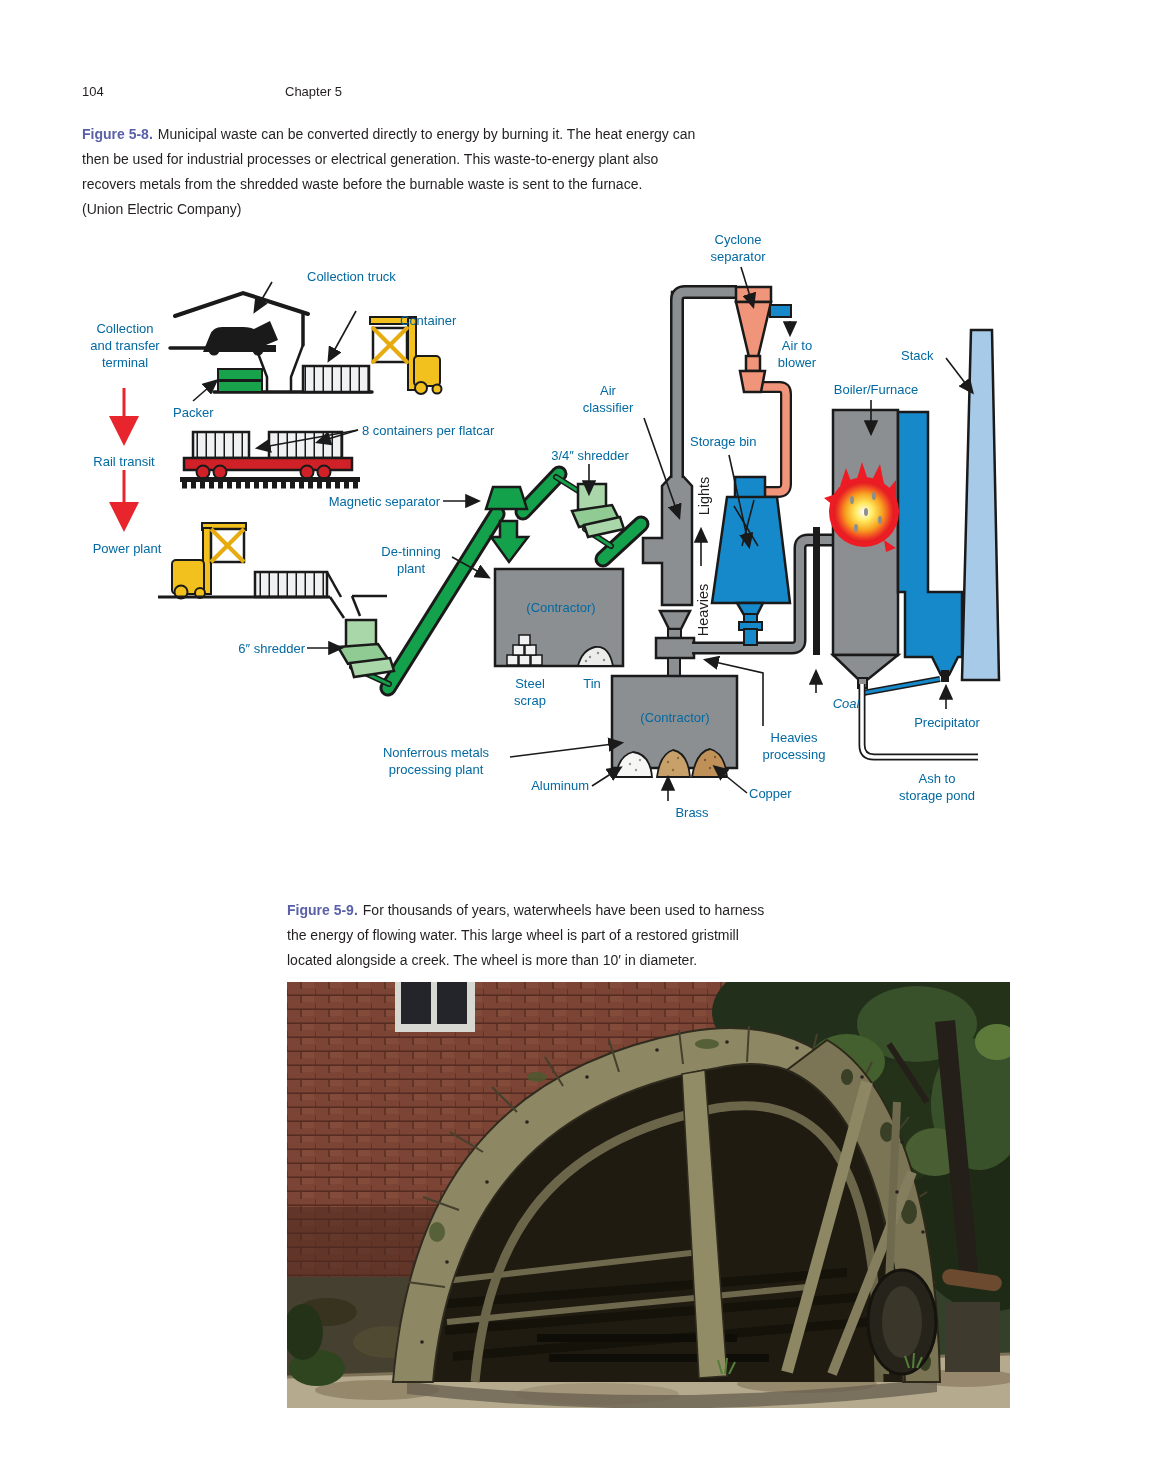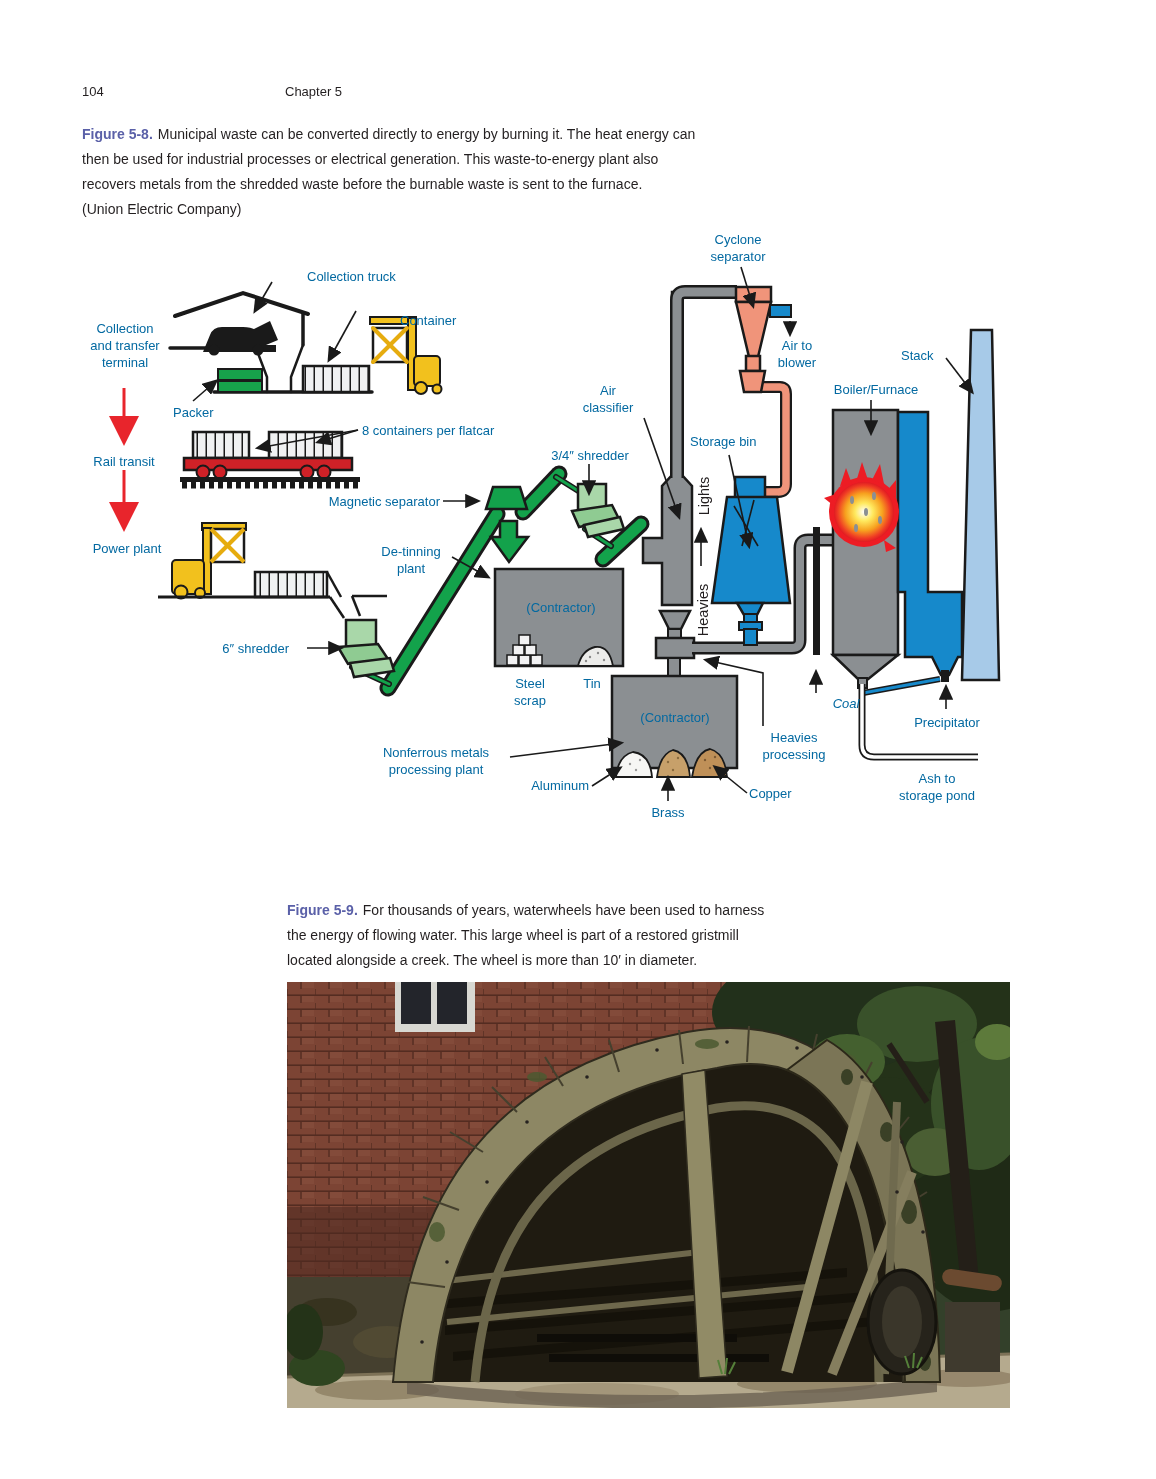--- a/index.html
+++ b/index.html
@@ -290,21 +290,21 @@
 terminal</div>
 <div class="lbl" style="left:283px;top:268px;margin-left:24px;">Collection truck</div>
 <div class="lbl" style="left:352px;top:312px;margin-left:48px;">Container</div>
 <div class="lbl" style="left:173px;top:404px;">Packer</div>
 <div class="lbl" style="left:362px;top:422px;">8 containers per flatcar</div>
 <div class="lbl ctr" style="left:124px;top:453px;">Rail transit</div>
 <div class="lbl ctr" style="left:127px;top:540px;">Power plant</div>
 <div class="lbl rgt" style="left:440px;top:493px;">Magnetic separator</div>
 <div class="lbl ctr" style="left:411px;top:543px;">De-tinning
 plant</div>
-<div class="lbl rgt" style="left:289px;top:640px;text-align:right;">6″ shredder</div>
+<div class="lbl rgt" style="left:305px;top:640px;text-align:right;">6″ shredder</div>
 <div class="lbl ctr" style="left:590px;top:447px;">3/4″ shredder</div>
 <div class="lbl ctr" style="left:608px;top:382px;">Air
 classifier</div>
 <div class="vlbl" style="left:704px;top:496px;">Lights</div>
 <div class="vlbl" style="left:703px;top:610px;">Heavies</div>
 <div class="lbl" style="left:690px;top:433px;">Storage bin</div>
 <div class="lbl ctr" style="left:738px;top:231px;">Cyclone
 separator</div>
 <div class="lbl ctr" style="left:797px;top:337px;">Air to
 blower</div>
@@ -317,21 +317,21 @@
 <div class="lbl ctr" style="left:794px;top:729px;">Heavies
 processing</div>
 <div class="lbl ctr" style="left:561px;top:599px;">(Contractor)</div>
 <div class="lbl ctr" style="left:675px;top:709px;">(Contractor)</div>
 <div class="lbl ctr" style="left:530px;top:675px;">Steel
 scrap</div>
 <div class="lbl ctr" style="left:592px;top:675px;">Tin</div>
 <div class="lbl ctr" style="left:436px;top:744px;">Nonferrous metals
 processing plant</div>
 <div class="lbl rgt" style="left:589px;top:777px;">Aluminum</div>
-<div class="lbl ctr" style="left:668px;top:804px;">Brass</div>
+<div class="lbl ctr" style="left:692px;top:804px;">Brass</div>
 <div class="lbl" style="left:749px;top:785px;">Copper</div>
 
 <div class="abs cap" style="left:287px;top:898px;width:720px;">
   <span class="figlab">Figure 5-9.</span><span class="capbody">For thousands of years, waterwheels have been used to harness
 the energy of flowing water. This large wheel is part of a restored gristmill
 located alongside a creek. The wheel is more than 10′ in diameter.</span>
 </div>
 
 <svg class="photo-svg" width="723" height="426" viewBox="0 0 723 426">
   <defs>

